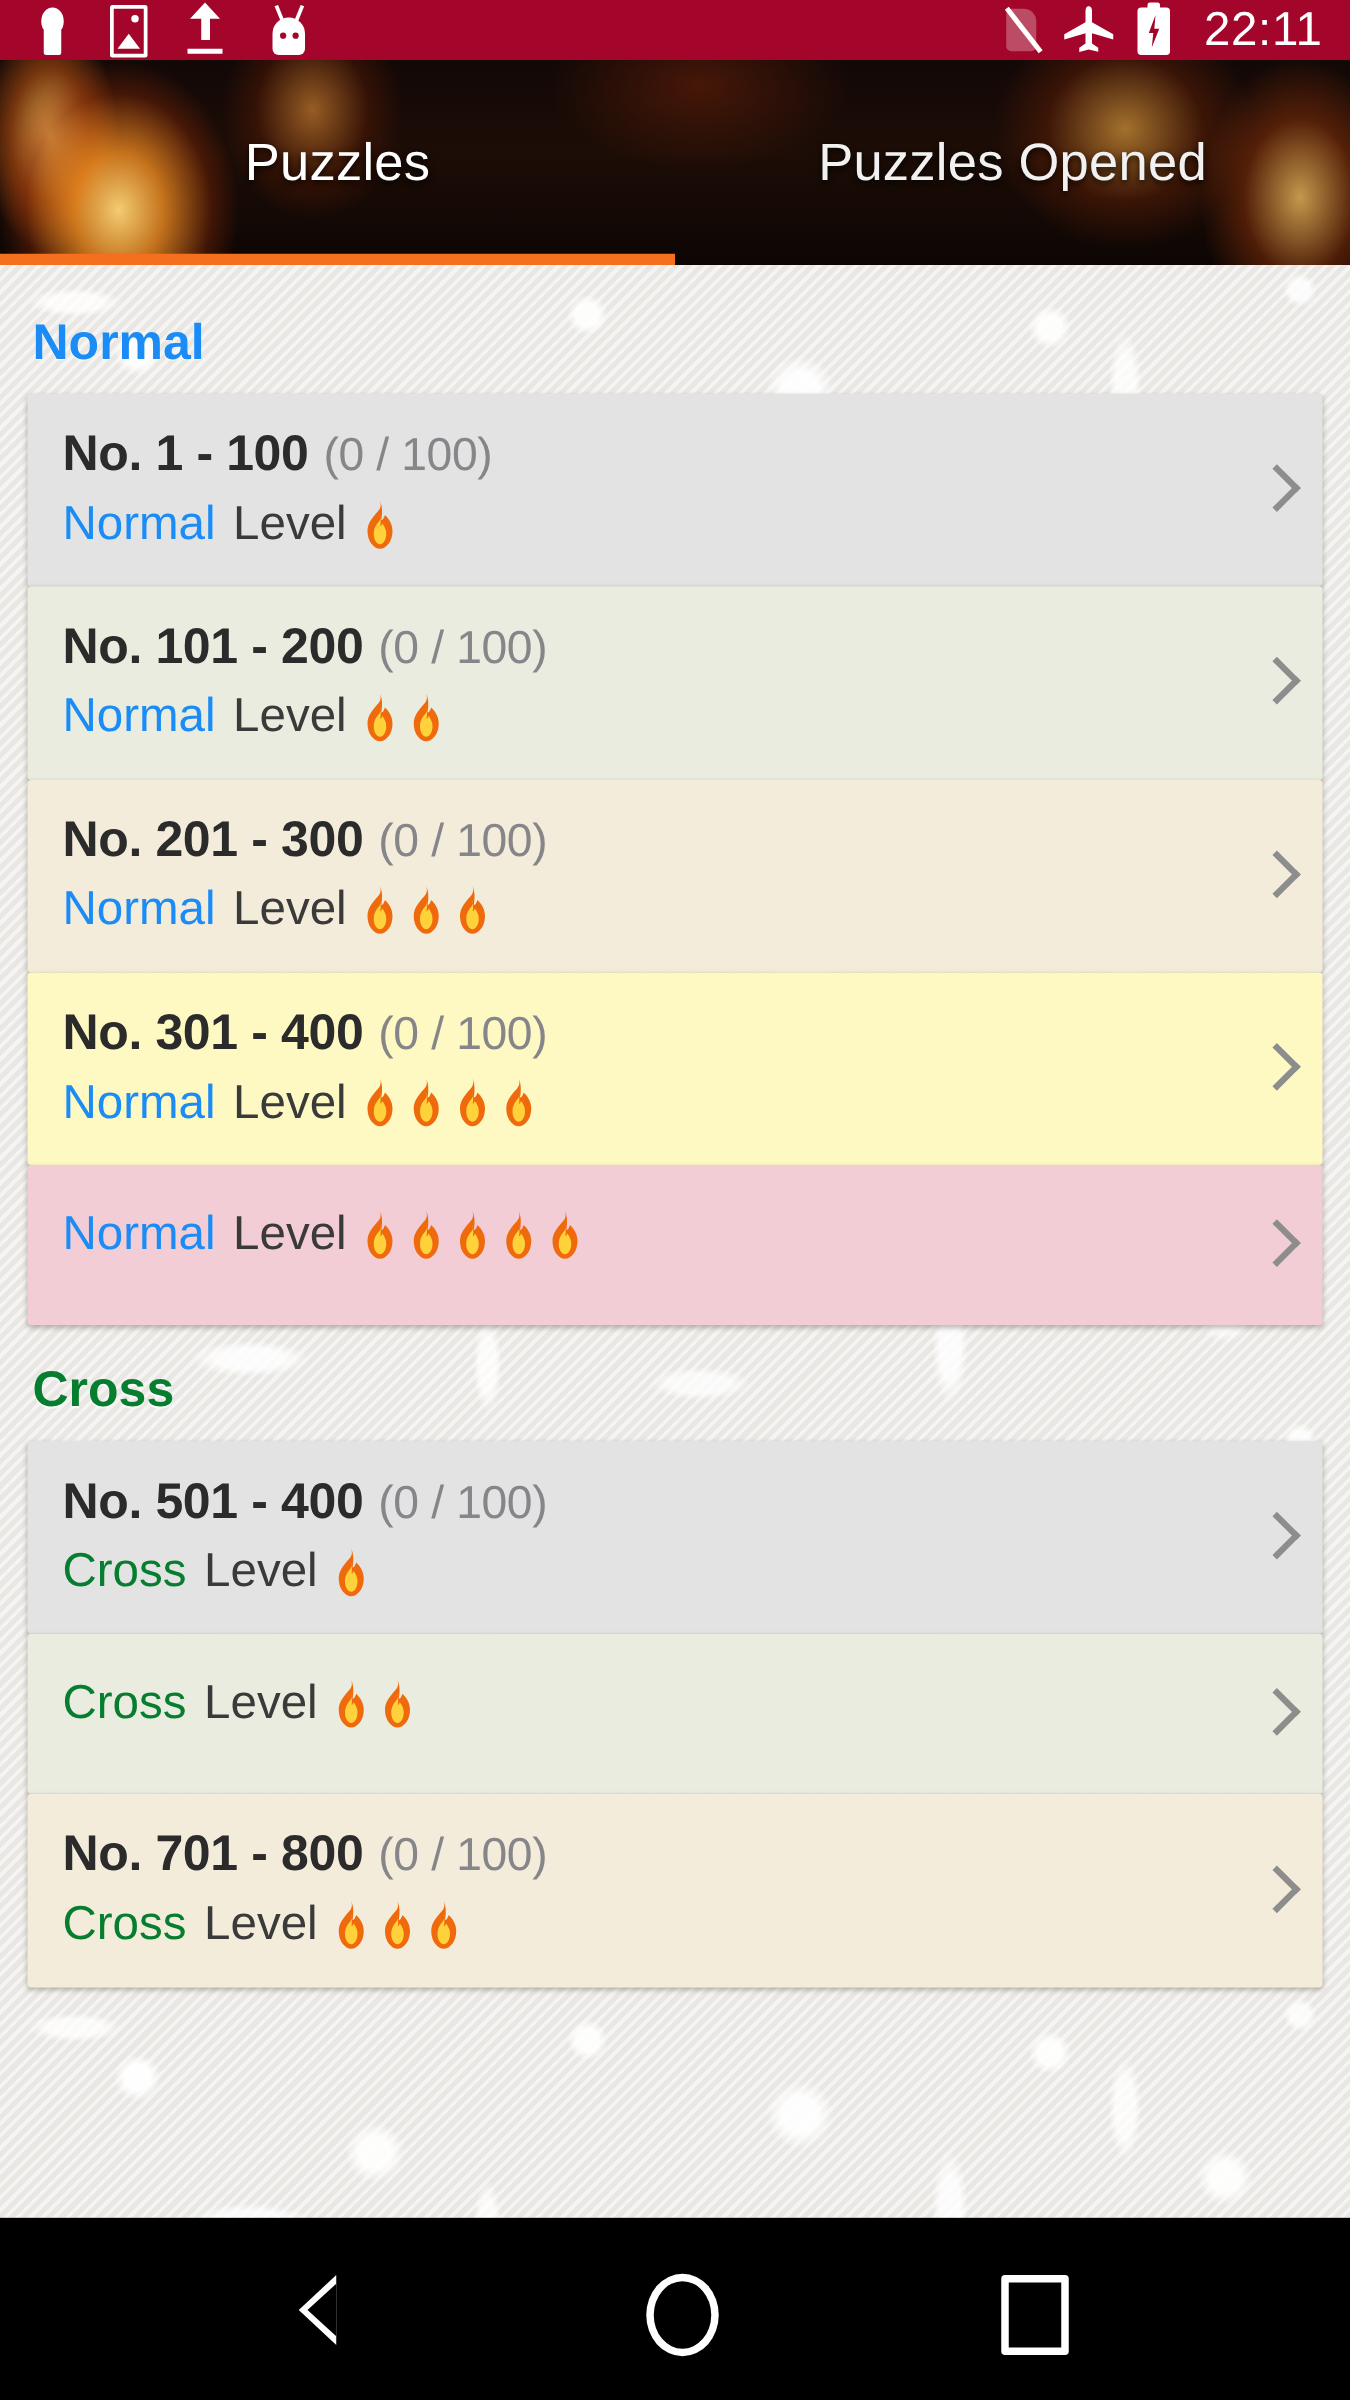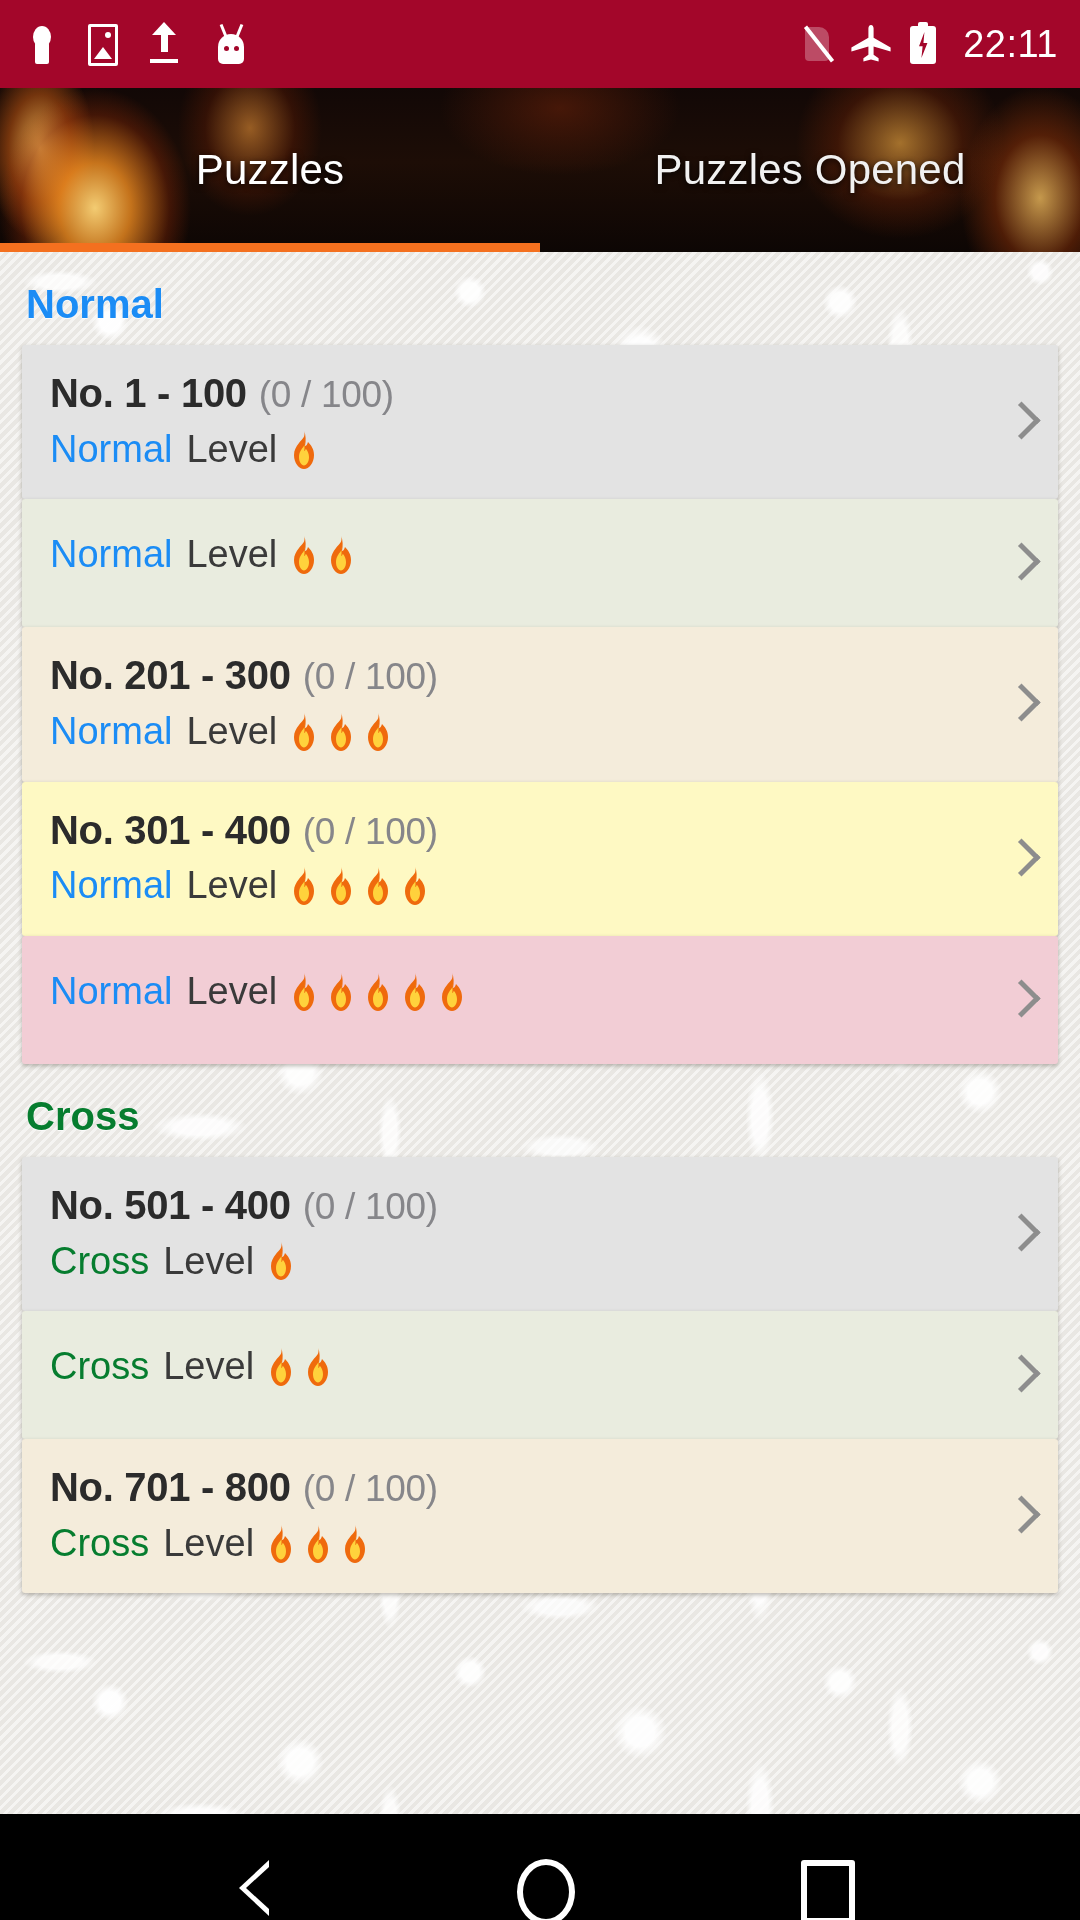--- a/index.html
+++ b/index.html
@@ -4,21 +4,21 @@
 <style>
   * { margin:0; padding:0; box-sizing:border-box; }
   html,body { width:1080px; height:1920px; overflow:hidden; }
   body {
     font-family:"Liberation Sans", sans-serif;
     background:#efefec;
   }
 
   
   .statusbar{
-    position:relative; height:88px; background:#A3062A;
+    position:relative; height:48px; background:#A3062A;
     display:flex; align-items:center; padding:0 22px; gap:0;
   }
   .sb-left{ display:flex; align-items:center; gap:26px; flex:1; }
   .sb-right{ display:flex; align-items:center; gap:16px; }
   .sb-ico{ width:40px; height:44px; position:relative; }
 
   
   .ico-keyhole::before{
     content:""; position:absolute; left:11px; top:4px; width:18px; height:22px;
     background:#fff; border-radius:50%;
@@ -149,21 +149,21 @@
     content:""; position:absolute; inset:0;
     background-image:
       radial-gradient(ellipse 46px 14px at 60px 30px, rgba(255,255,255,.8) 0 48%, rgba(255,255,255,0) 82%),
       radial-gradient(ellipse 14px 46px at 390px 190px, rgba(255,255,255,.8) 0 48%, rgba(255,255,255,0) 82%),
       radial-gradient(ellipse 50px 16px at 560px 205px, rgba(255,255,255,.75) 0 48%, rgba(255,255,255,0) 82%),
       radial-gradient(ellipse 16px 50px at 900px 95px, rgba(255,255,255,.8) 0 48%, rgba(255,255,255,0) 82%),
       radial-gradient(circle 18px at 1040px 20px, rgba(255,255,255,.85) 0 42%, rgba(255,255,255,0) 75%);
     background-size:1080px 230px;
   }
 
-  .scroll{ position:absolute; inset:0; padding:0 22px; }
+  .scroll{ position:absolute; inset:0; padding:10px 22px; }
 
   .section-header{
     font-size:40px; font-weight:bold; padding:30px 4px 18px 4px;
     text-shadow:0 1px 1px rgba(255,255,255,.9);
   }
 
   .card{
     position:relative; border-radius:3px; margin-bottom:0;
     padding:24px 70px 26px 28px; min-height:128px;
     box-shadow:0 2px 4px rgba(90,85,75,.40);
@@ -281,20 +281,21 @@
               <svg width="30" height="40" viewBox="0 0 30 40">
                 <path d="M15 1c2 6-2 8-5 12-3 4-5 7-5 12 0 8 5 14 10 14s10-6 10-14c0-6-3-10-6-13-1 3-2 4-3 4 1-5 1-11-1-15z" fill="#ef6a0d"></path>
                 <path d="M15 12c1.5 3.5-1 5-2.6 7.4C10.8 21.8 10 24 10 27c0 5 2.4 8.4 5 8.4s5-3.4 5-8.4c0-3.6-1.6-6.2-3.2-8.2-.5 1.6-1 2.2-1.6 2.2.6-2.8.4-6.4-.2-9z" fill="#ffd23c"></path>
               </svg>
             </span>
           </span>
         </div>
         <div class="chev"></div>
       </div>
       <div class="card" style="background: rgb(233, 236, 223);">
+        <div class="card-title"><span>No. 101 - 200</span><span class="card-count">(0 / 100)</span></div>
         <div class="card-sub">
           <span class="sub-mode" style="color: rgb(27, 140, 245);">Normal</span>
           <span class="sub-level">Level</span>
           <span class="flames">
             <span class="flame">
               <svg width="30" height="40" viewBox="0 0 30 40">
                 <path d="M15 1c2 6-2 8-5 12-3 4-5 7-5 12 0 8 5 14 10 14s10-6 10-14c0-6-3-10-6-13-1 3-2 4-3 4 1-5 1-11-1-15z" fill="#ef6a0d"></path>
                 <path d="M15 12c1.5 3.5-1 5-2.6 7.4C10.8 21.8 10 24 10 27c0 5 2.4 8.4 5 8.4s5-3.4 5-8.4c0-3.6-1.6-6.2-3.2-8.2-.5 1.6-1 2.2-1.6 2.2.6-2.8.4-6.4-.2-9z" fill="#ffd23c"></path>
               </svg>
             </span>

